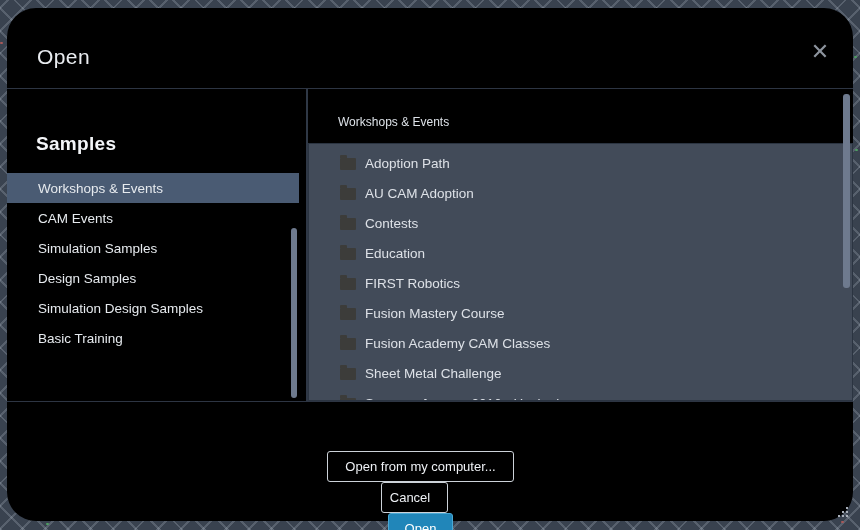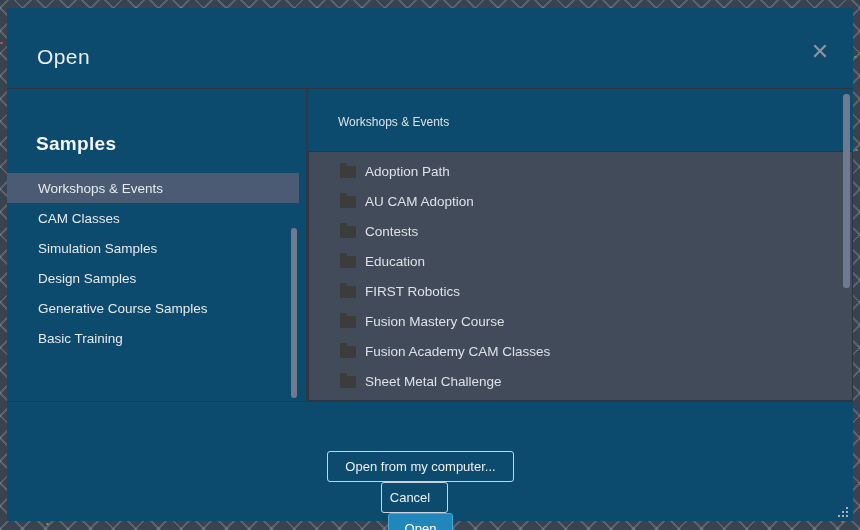--- a/index.html
+++ b/index.html
@@ -9,21 +9,22 @@
     font-family:"Liberation Sans", sans-serif;
     background-color:#39424f;
     background-image:
       repeating-linear-gradient(45deg, rgba(210,220,232,.20) 0 2px, transparent 2px 16px),
       repeating-linear-gradient(-45deg, rgba(210,220,232,.20) 0 2px, transparent 2px 16px);
   }
   .speck { position:absolute; width:3px; height:2px; border-radius:1px; }
 
   .dialog {
     position:absolute; left:7px; top:8px; width:846px; height:513px;
-    background:#0c4a6e;
+    background:#000000;
+    border-radius:29px;
   }
 
   
   .dlg-header { position:absolute; top:0; left:0; right:0; height:81px; border-bottom:1px solid #2d3543; }
   .dlg-title { position:absolute; left:30px; top:37px; font-size:21px; color:#e9ecf0; letter-spacing:.4px; }
   .close-btn {
     position:absolute; top:28px; right:17px; width:32px; height:32px;
     color:#8d949e; font-size:22px; line-height:32px; text-align:center; cursor:pointer;
   }
 
@@ -42,21 +43,21 @@
   .side-row.selected { background:#4a5b73; }
   .side-scroll {
     position:absolute; left:284px; top:139px; width:6px; height:170px;
     border-radius:3px; background:#6e7a8e;
   }
 
   
   .panel-header-label { position:absolute; left:331px; top:26px; font-size:12px; color:#dde2e8; }
   .list {
     position:absolute; left:301px; top:54px; right:0; bottom:0;
-    background:#424b59; border:1px solid #2b3441; overflow:hidden; padding-top:4px;margin-top:8px;
+    background:#424b59; border:1px solid #2b3441; overflow:hidden; padding-top:4px;
   }
   .folder-row {
     height:30px; display:flex; align-items:center; padding-left:31px;
     font-size:13.5px; color:#dde1e7; cursor:pointer; white-space:nowrap;
   }
   .folder-icon { width:16px; height:12px; background:#3c3c3a; border-radius:1px; position:relative; margin-right:9px; flex:0 0 16px; margin-top:1px; }
   .folder-icon::before { content:""; position:absolute; top:-3px; left:0; width:7px; height:3px; background:#3c3c3a; border-radius:1px 1px 0 0; }
   .list-scroll {
     position:absolute; right:3px; top:5px; width:7px; height:194px;
     border-radius:3px; background:#6e7a8e;
@@ -101,34 +102,34 @@
   <div class="dlg-body">
 
     <div class="sidebar">
       <div class="sidebar-title">Samples</div>
       <div class="sidebar-items">
   <div class="side-row selected">
     <span>Workshops &amp; Events</span>
   </div>
 
   <div class="side-row">
-    <span>CAM Classes</span>
+    <span>CAM Events</span>
   </div>
 
 
   <div class="side-row">
     <span>Simulation Samples</span>
   </div>
 
   <div class="side-row">
     <span>Design Samples</span>
   </div>
 
   <div class="side-row">
-    <span>Generative Course Samples</span>
+    <span>Simulation Design Samples</span>
   </div>
 
   <div class="side-row">
     <span>Basic Training</span>
   </div>
 </div>
       <div class="side-scroll"></div>
     </div>
 
     <div class="vdivider"></div>

